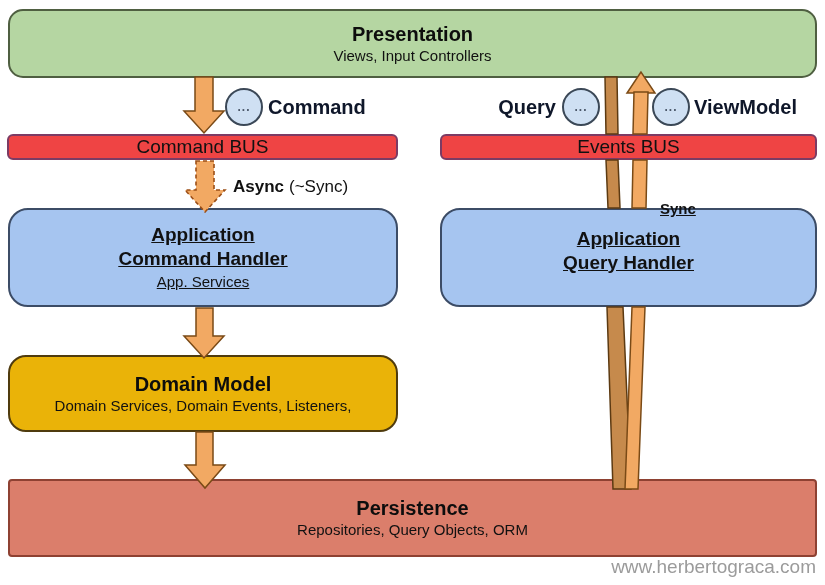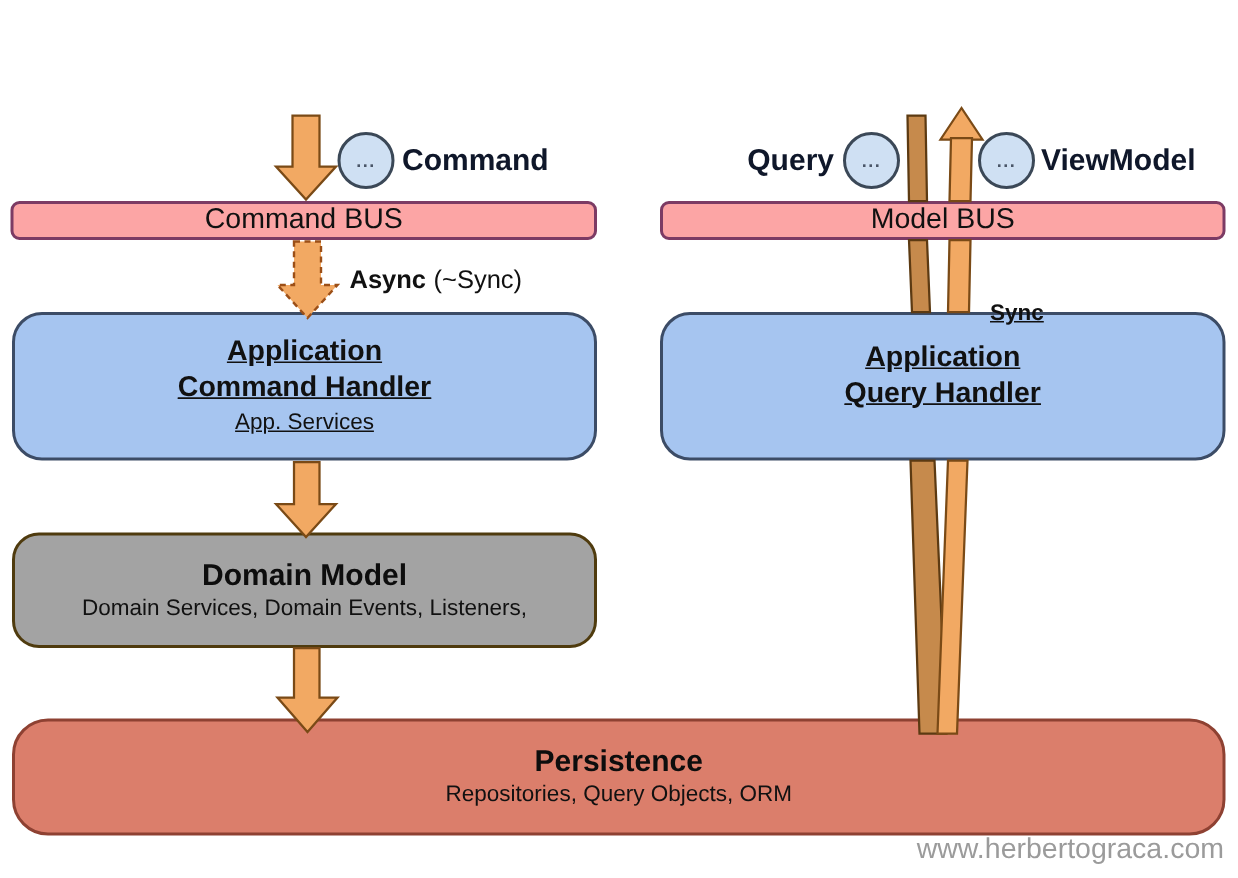--- a/index.html
+++ b/index.html
@@ -8,31 +8,31 @@
     font-family:"Liberation Sans",sans-serif;color:#111;overflow:hidden;
   }
   .box{
     position:absolute;box-sizing:border-box;display:flex;flex-direction:column;
     align-items:center;justify-content:center;text-align:center;line-height:1.25;
   }
   .box .title{font-weight:bold;font-size:20px;color:#0d0d0d;}
   .box .subtitle{font-size:15px;color:#111;}
   
   .presentation{left:8px;top:9px;width:809px;height:69px;background:#b5d6a2;border:2px solid #4f5f41;border-radius:15px;}
-  .bus{height:26px;background:#fca5a5;border:2px solid #7c3b64;border-radius:6px;font-size:19px;}
+  .bus{height:26px;background:#ef4444;border:2px solid #7c3b64;border-radius:6px;font-size:19px;}
   .command-bus{left:7px;top:134px;width:391px;}
   .query-bus{left:440px;top:134px;width:377px;}
   .handler{background:#a6c5f0;border:2px solid #3c4c66;border-radius:20px;text-decoration:underline;}
   .command-handler{left:8px;top:208px;width:390px;height:99px;}
   .query-handler{left:440px;top:208px;width:377px;height:99px;padding-bottom:14px;}
   .handler .line1{font-weight:bold;font-size:19px;}
   .handler .line2{font-weight:bold;font-size:19px;text-decoration:underline;}
   .handler .line3{font-size:15px;margin-top:2px;}
-  .domain-model{left:8px;top:355px;width:390px;height:77px;background:#a3a3a3;border:2px solid #4f3b0e;border-radius:18px;}
-  .persistence{left:8px;top:479px;width:809px;height:78px;background:#db7e6b;border:2px solid #8e4132;border-radius:24px;}
+  .domain-model{left:8px;top:355px;width:390px;height:77px;background:#eab308;border:2px solid #4f3b0e;border-radius:18px;}
+  .persistence{left:8px;top:479px;width:809px;height:78px;background:#db7e6b;border:2px solid #8e4132;border-radius:4px;}
   .persistence .title,.domain-model .title{font-size:20px;}
   
   .msg-circle{
     position:absolute;width:38px;height:38px;border-radius:50%;
     background:#cfe0f3;border:2px solid #3b4857;box-sizing:border-box;
     display:flex;align-items:center;justify-content:center;
     font-size:12px;font-weight:bold;color:#4a5668;letter-spacing:1px;
   }
   .msg-label{position:absolute;font-weight:bold;font-size:20px;color:#0f172a;white-space:nowrap;}
   
@@ -42,27 +42,31 @@
   .sync-annot{font-size:15px;font-weight:bold;text-decoration:underline;}
   
   .arrows{position:absolute;left:0;top:0;z-index:5;pointer-events:none;}
   .watermark{position:absolute;right:9px;bottom:7px;font-size:19px;color:#9b9b9b;}
 </style>
 </head>
 <body>
 
 <div class="stage">
 
+  <div class="box presentation">
+    <div class="title">Presentation</div>
+    <div class="subtitle">Views, Input Controllers</div>
+  </div>
 
   <div class="box bus command-bus">
     <div>Command BUS</div>
   </div>
 
   <div class="box bus query-bus">
-    <div>Model BUS</div>
+    <div>Events BUS</div>
   </div>
 
   <div class="box handler command-handler">
     <div class="line1">Application</div>
     <div class="line2">Command Handler</div>
     <div class="line3">App. Services</div>
   </div>
 
   <div class="box handler query-handler">
     <div class="line1">Application</div>

